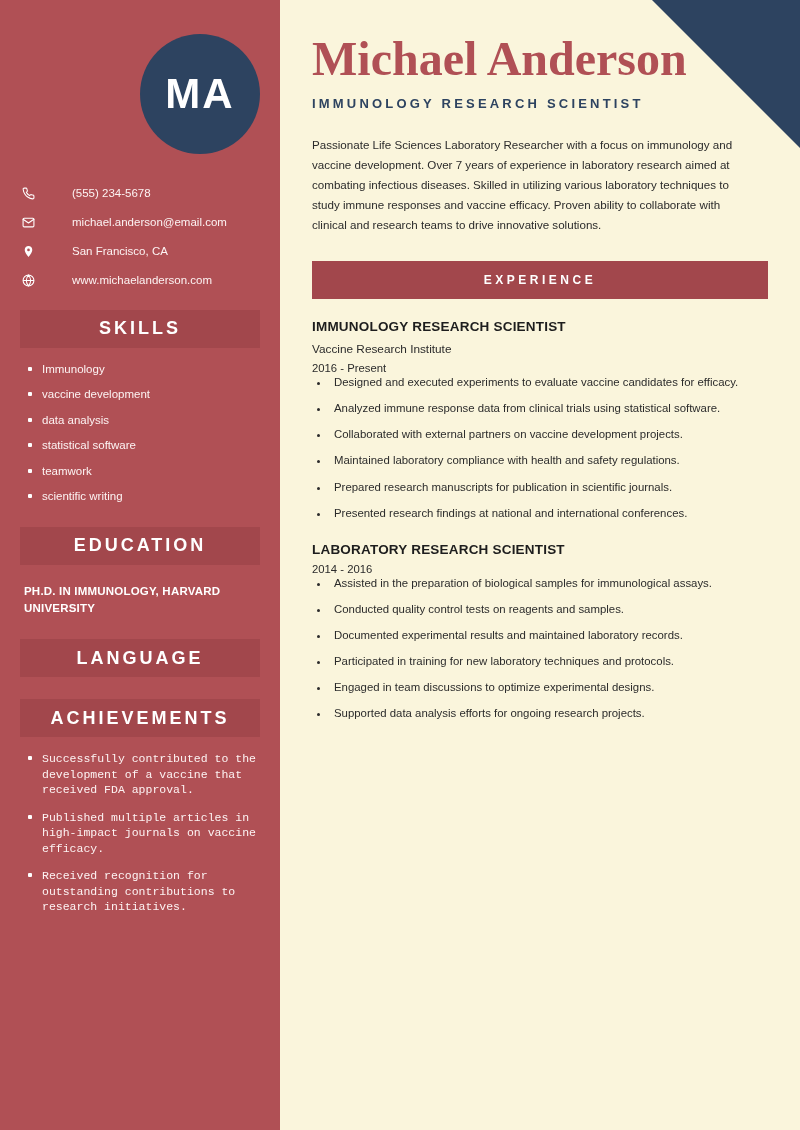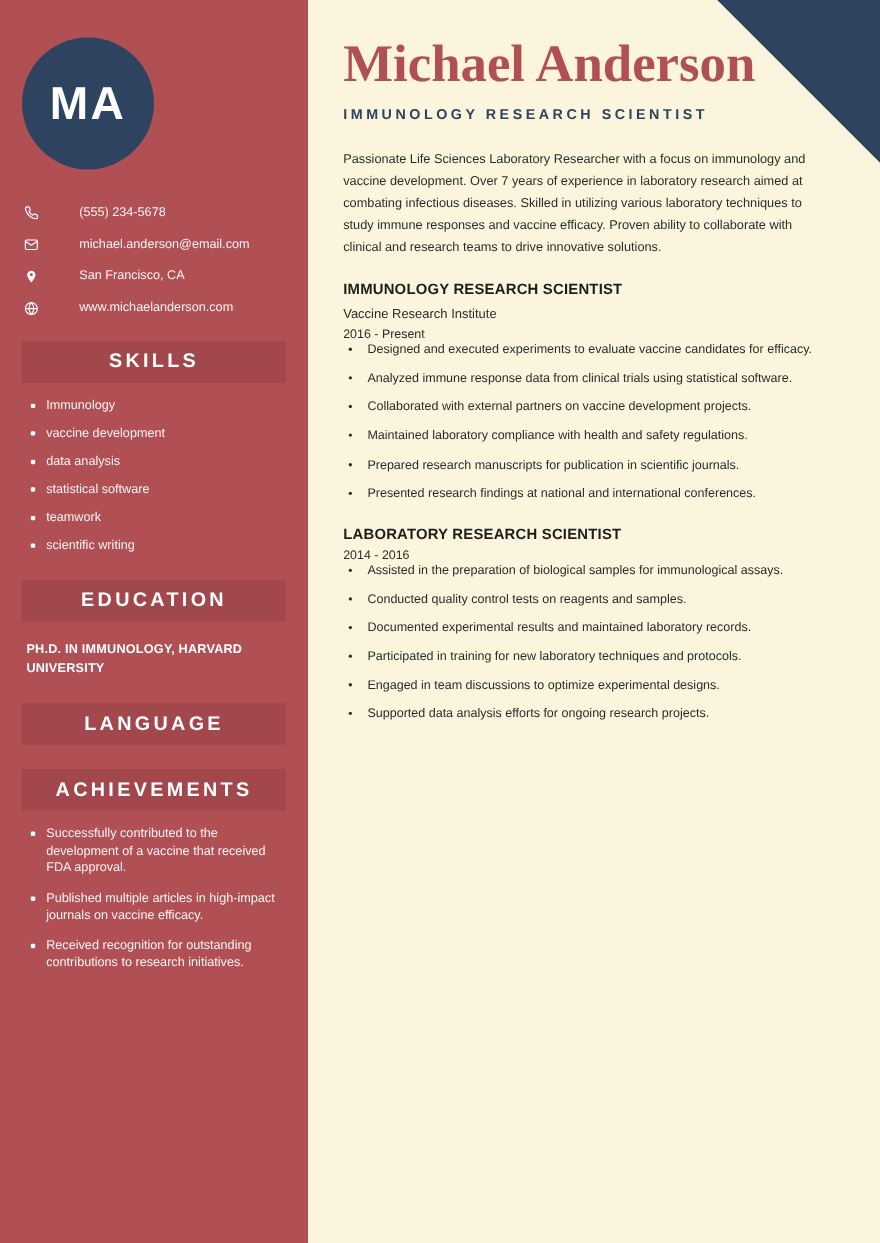--- a/index.html
+++ b/index.html
@@ -26,21 +26,21 @@
     width: 280px;
     background: #b05055;
     color: #ffffff;
     padding: 0 20px;
     position: relative;
     flex: 0 0 280px;
   }
 
   .avatar-wrap {
     display: flex;
-    justify-content: flex-start;
+    justify-content: flex-end;
     margin-top: 34px;
   }
   .avatar {
     width: 120px;
     height: 120px;
     border-radius: 50%;
     background: #2d4360;
     color: #ffffff;
     display: flex;
     align-items: center;
@@ -113,21 +113,21 @@
   .edu-block {
     margin-top: 18px;
     padding-left: 4px;
     font-size: 11.5px;
     font-weight: bold;
     line-height: 1.5;
     letter-spacing: 0.2px;
     color: #ffffff;
   }
 
-  .ach-list li { margin-bottom: 12px; }
+  .ach-list li { margin-bottom: 12px; font-family: Liberation Mono, monospace; }
 
   
   .main {
     flex: 1 1 auto;
     padding: 34px 32px 0 32px;
     position: relative;
     background: #faf5dc;
   }
 
   .corner {
@@ -287,20 +287,21 @@
   </aside>
 
   <main class="main">
     <div class="corner"></div>
 
     <h1 class="name">Michael Anderson</h1>
     <div class="job-title">IMMUNOLOGY RESEARCH SCIENTIST</div>
 
     <p class="summary">Passionate Life Sciences Laboratory Researcher with a focus on immunology and vaccine development. Over 7 years of experience in laboratory research aimed at combating infectious diseases. Skilled in utilizing various laboratory techniques to study immune responses and vaccine efficacy. Proven ability to collaborate with clinical and research teams to drive innovative solutions.</p>
 
+    <div class="main-bar">EXPERIENCE</div>
 
     <section class="job">
       <div class="job-role">IMMUNOLOGY RESEARCH SCIENTIST</div>
       <div class="job-company">Vaccine Research Institute</div>
       <div class="job-dates">2016 - Present</div>
       <ul class="job-bullets">
         <li>Designed and executed experiments to evaluate vaccine candidates for efficacy.</li>
         <li>Analyzed immune response data from clinical trials using statistical software.</li>
         <li>Collaborated with external partners on vaccine development projects.</li>
         <li>Maintained laboratory compliance with health and safety regulations.</li>

